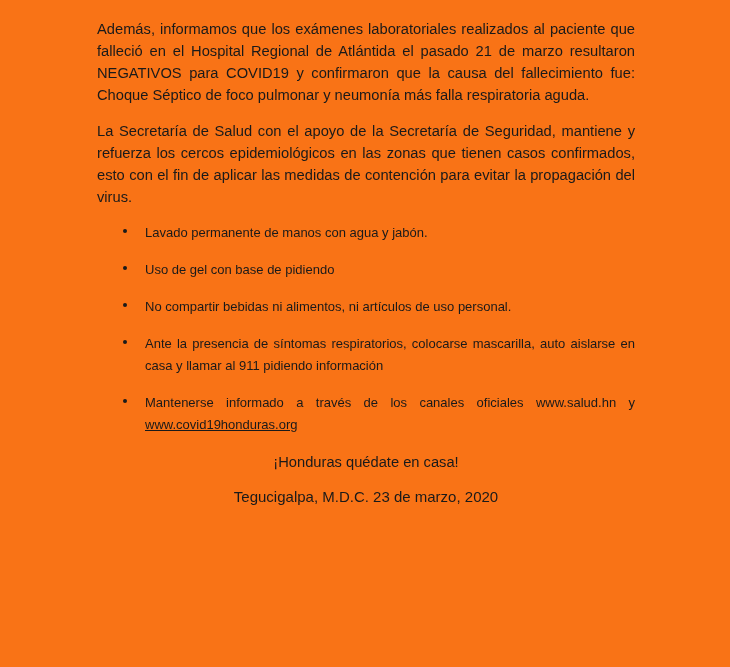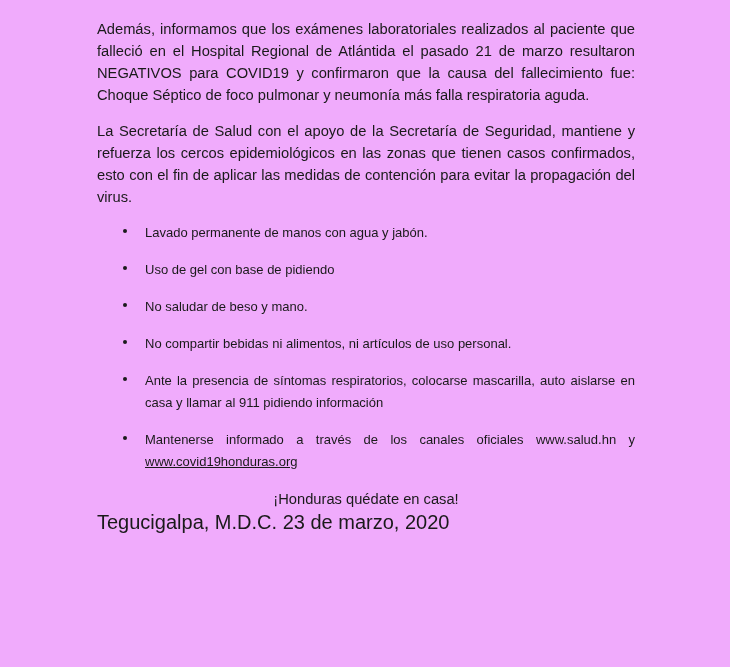--- a/index.html
+++ b/index.html
@@ -9,21 +9,21 @@
     background: #ffffff;
   }
   body {
     font-family: "Liberation Sans", "DejaVu Sans", sans-serif;
     color: #1a1a1a;
   }
   .page {
     position: relative;
     width: 730px;
     height: 667px;
-    background: #f0abfc;
+    background: #f97316;
     overflow: hidden;
   }
   .content {
     position: absolute;
     left: 97px;
     top: 18px;
     width: 538px;
   }
   .para {
     font-size: 14.7px;
@@ -58,41 +58,40 @@
     color: inherit;
     text-decoration: underline;
     cursor: pointer;
   }
   .footer-slogan {
     font-size: 14.7px;
     line-height: 22px;
     text-align: center;
   }
   .footer-dateline {
-    font-size: 20px;
+    font-size: 15px;
     line-height: 22px;
-    text-align: left;
-    margin-top: 1px;
+    text-align: center;
+    margin-top: 13px;
   }
 </style>
 </head>
 <body>
 
 <div class="page">
   <div class="content">
 
     <p class="para">Además, informamos que los exámenes laboratoriales realizados al paciente que falleció en el Hospital Regional de Atlántida el pasado 21 de marzo resultaron NEGATIVOS para COVID19 y confirmaron que la causa del fallecimiento fue: Choque Séptico de foco pulmonar y neumonía más falla respiratoria aguda.</p>
 
     <p class="para">La Secretaría de Salud con el apoyo de la Secretaría de Seguridad, mantiene y refuerza los cercos epidemiológicos en las zonas que tienen casos confirmados, esto con el fin de aplicar las medidas de contención para evitar la propagación del virus.</p>
 
 
     <ul class="bullets">
       <li class="bullet-item">Lavado permanente de manos con agua y jabón.</li>
       <li class="bullet-item">Uso de gel con base de pidiendo</li>
-      <li class="bullet-item">No saludar de beso y mano.</li>
       <li class="bullet-item">No compartir bebidas ni alimentos, ni artículos de uso personal.</li>
       <li class="bullet-item">Ante la presencia de síntomas respiratorios, colocarse mascarilla, auto aislarse en casa y llamar al 911 pidiendo información</li>
       <li class="bullet-item"><span>Mantenerse informado a través de los canales oficiales www.salud.hn y </span><a class="link">www.covid19honduras.org</a></li>
     </ul>
 
     <p class="footer-slogan">¡Honduras quédate en casa!</p>
 
     <p class="footer-dateline">Tegucigalpa, M.D.C. 23 de marzo, 2020</p>
 
   </div>

